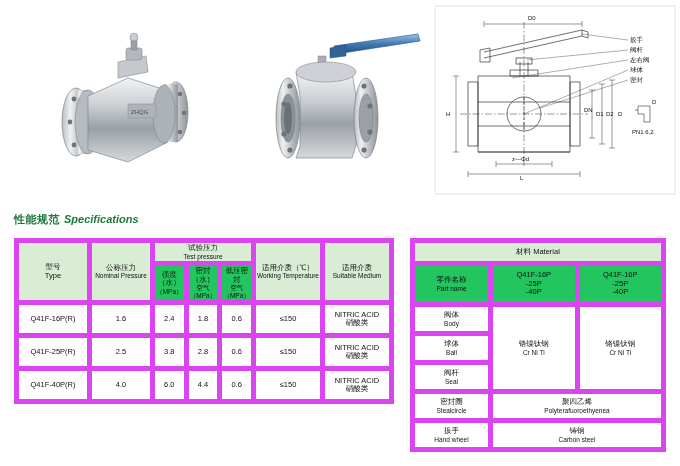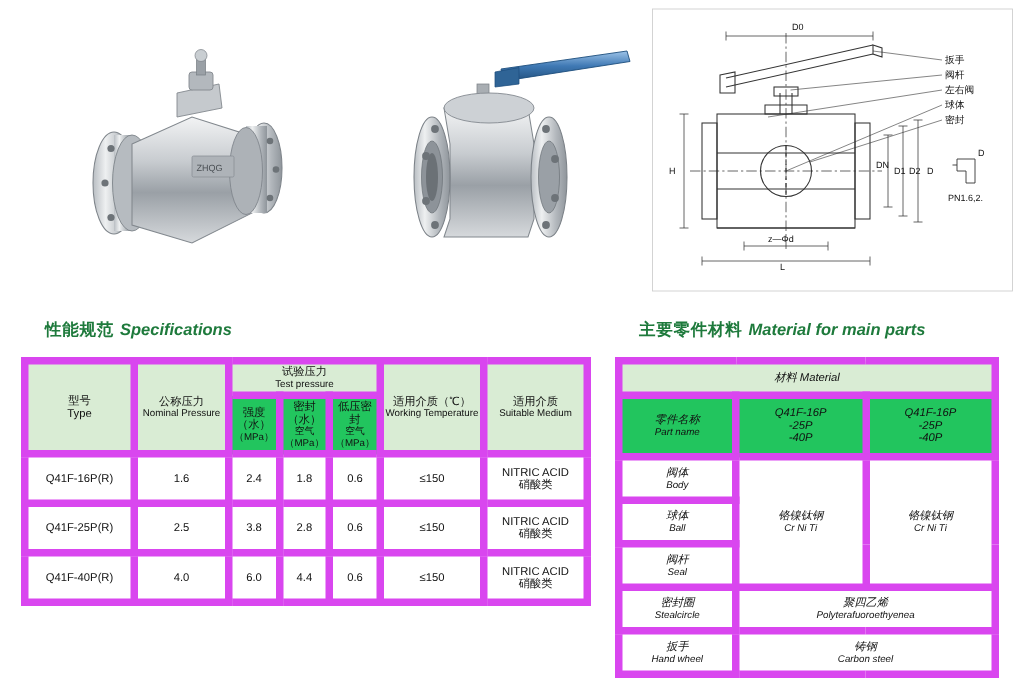--- a/index.html
+++ b/index.html
@@ -12,21 +12,21 @@
     position:relative;
     overflow:hidden;
   }
   .page{position:relative;width:680px;height:466px;}
 
   
   .photos{position:absolute;left:0;top:0;width:430px;height:196px;}
   .drawing{position:absolute;left:432px;top:4px;width:246px;height:192px;}
 
   
-  .sec-head{position:absolute;font-weight:bold;color:#1e7a3c;white-space:nowrap;margin-left:16px;}
+  .sec-head{position:absolute;font-weight:bold;color:#1e7a3c;white-space:nowrap;}
   .sec-head .cn{font-size:11px;letter-spacing:0.5px;}
   .sec-head .en{font-size:11px;font-style:italic;margin-left:4px;}
 
   
   table{border-collapse:collapse;}
   .tbl{position:absolute;border:1px solid #2f7d46;}
   .tbl td,.tbl th{
     border:5px solid #d946ef;
     text-align:center;
     vertical-align:middle;
@@ -41,21 +41,21 @@
   .sub{background:#22c55e;font-weight:bold;}
   .two-line span{display:block;}
   .small{font-size:6.5px;}
 
   
   #spec-table{left:14px;top:238px;width:380px;}
   #spec-table td{height:13px;}
   #spec-table tr.body td{height:26px;}
 
   
-  #mat-table{left:410px;top:238px;width:256px;font-style:italic;}
+  #mat-table{left:410px;top:238px;width:256px;}
   #mat-table td{height:13px;}
   #mat-table tr.body td{height:22px;}
 
   
   svg{display:block;}
 
   .lbl{font-size:6px;fill:#111;font-family:"Liberation Sans",sans-serif;}
   .lbl-cn{font-size:6.5px;fill:#111;font-family:"Liberation Sans",sans-serif;}
 </style>
 </head>
@@ -219,23 +219,20 @@
         <path d="M203 106 L206 106"></path>
       </g>
       <text x="220" y="100" class="lbl">D</text>
       <text x="200" y="130" class="lbl">PN1.6,2.</text>
     </svg>
   </div>
 
   <div class="sec-head" style="left:14px;top:212px;">
     <span class="cn">性能规范</span><span class="en">Specifications</span>
   </div>
-  <div class="sec-head" style="left:410px;top:212px;">
-    <span class="cn">主要零件材料</span><span class="en">Material for main parts</span>
-  </div>
 
   <table class="tbl" id="spec-table">
     <tbody>
         <tr>
       <td class="hdr two-line" rowspan="2" style="width:66px;">
         <span>型号</span>
         <span>Type</span>
       </td>
       <td class="hdr two-line" rowspan="2" style="width:56px;">
         <span>公称压力</span>

